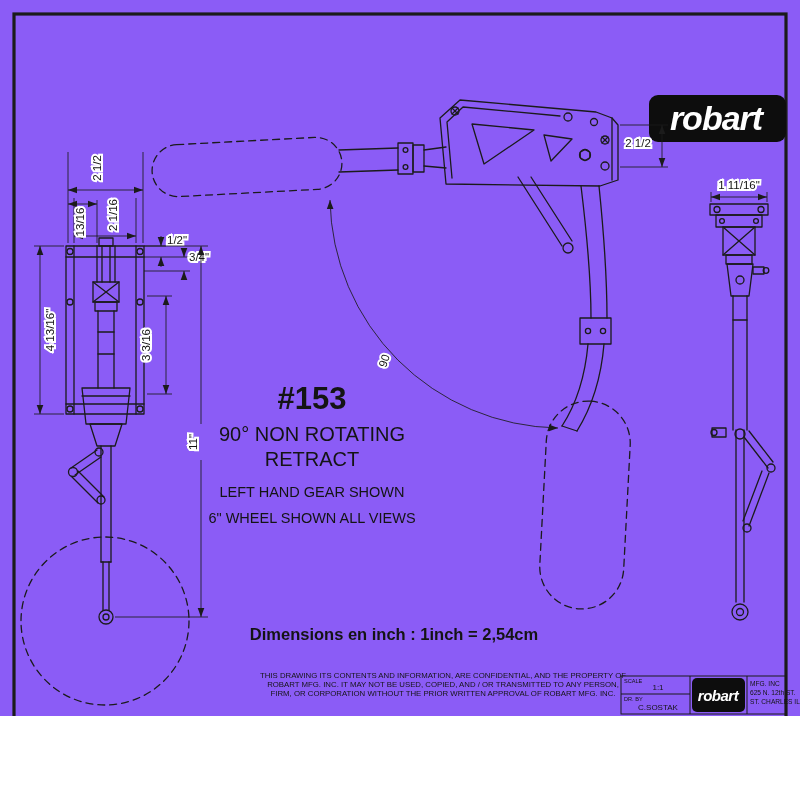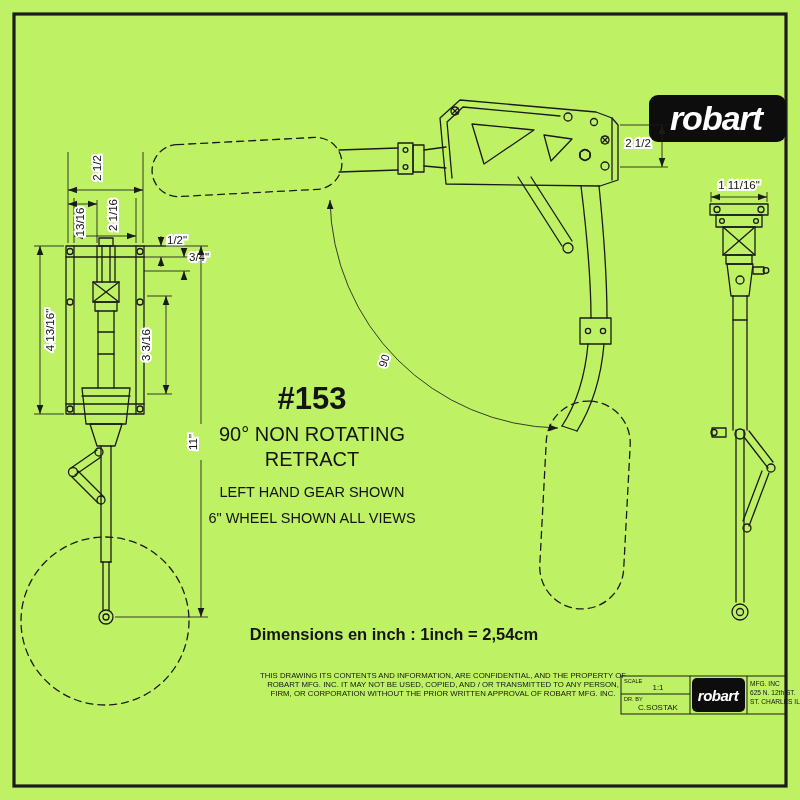--- a/index.html
+++ b/index.html
@@ -1,16 +1,16 @@
 <!DOCTYPE html>
 <html><head>
 <meta charset="utf-8">
 <style>
   html,body{margin:0;padding:0;background:#ffffff;}
-  .stage{width:800px;height:800px;position:relative;background:#bef264;overflow:hidden;}
+  .stage{width:800px;height:716px;position:relative;background:#8b5cf6;overflow:hidden;}
   svg{position:absolute;left:0;top:0;}
   
   .draw line,.draw path,.draw rect,.draw circle,.draw polygon,.draw polyline{
     fill:none;stroke:#1b1b1b;stroke-width:1.3;stroke-linecap:round;stroke-linejoin:round;}
   .dims line,.dims path,.dims rect,.dims circle{
     fill:none;stroke:#1b1b1b;stroke-width:0.85;stroke-linecap:butt;}
   .frame{fill:none;stroke:#1b1b1b;stroke-width:1;}
   .dash{stroke-dasharray:7 5;}
   .solidfill{fill:#0d0d0d;stroke:none;}
   text{fill:#141414;font-family:"Liberation Sans","DejaVu Sans",sans-serif;}

